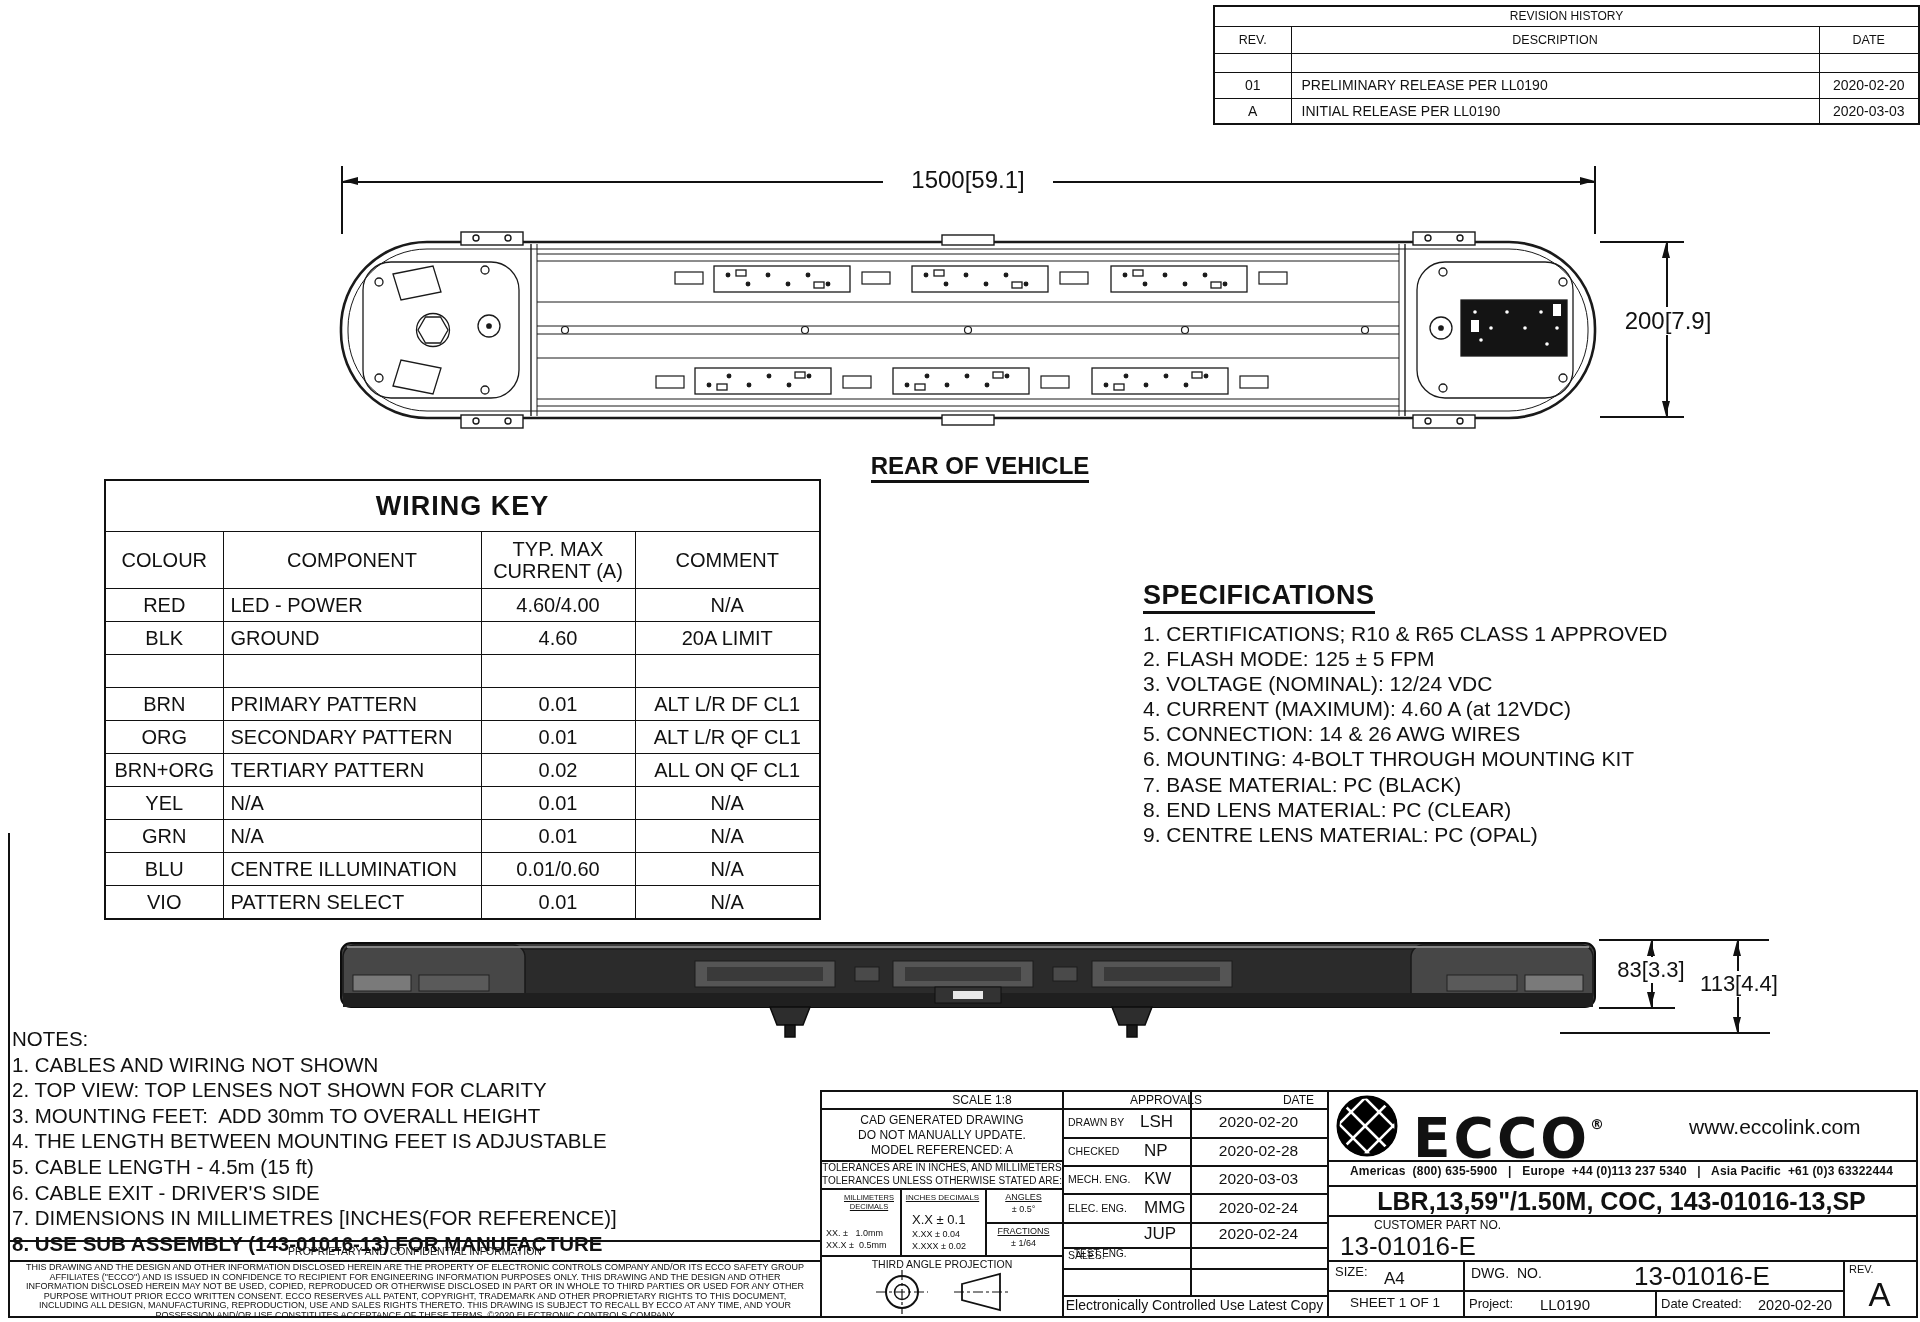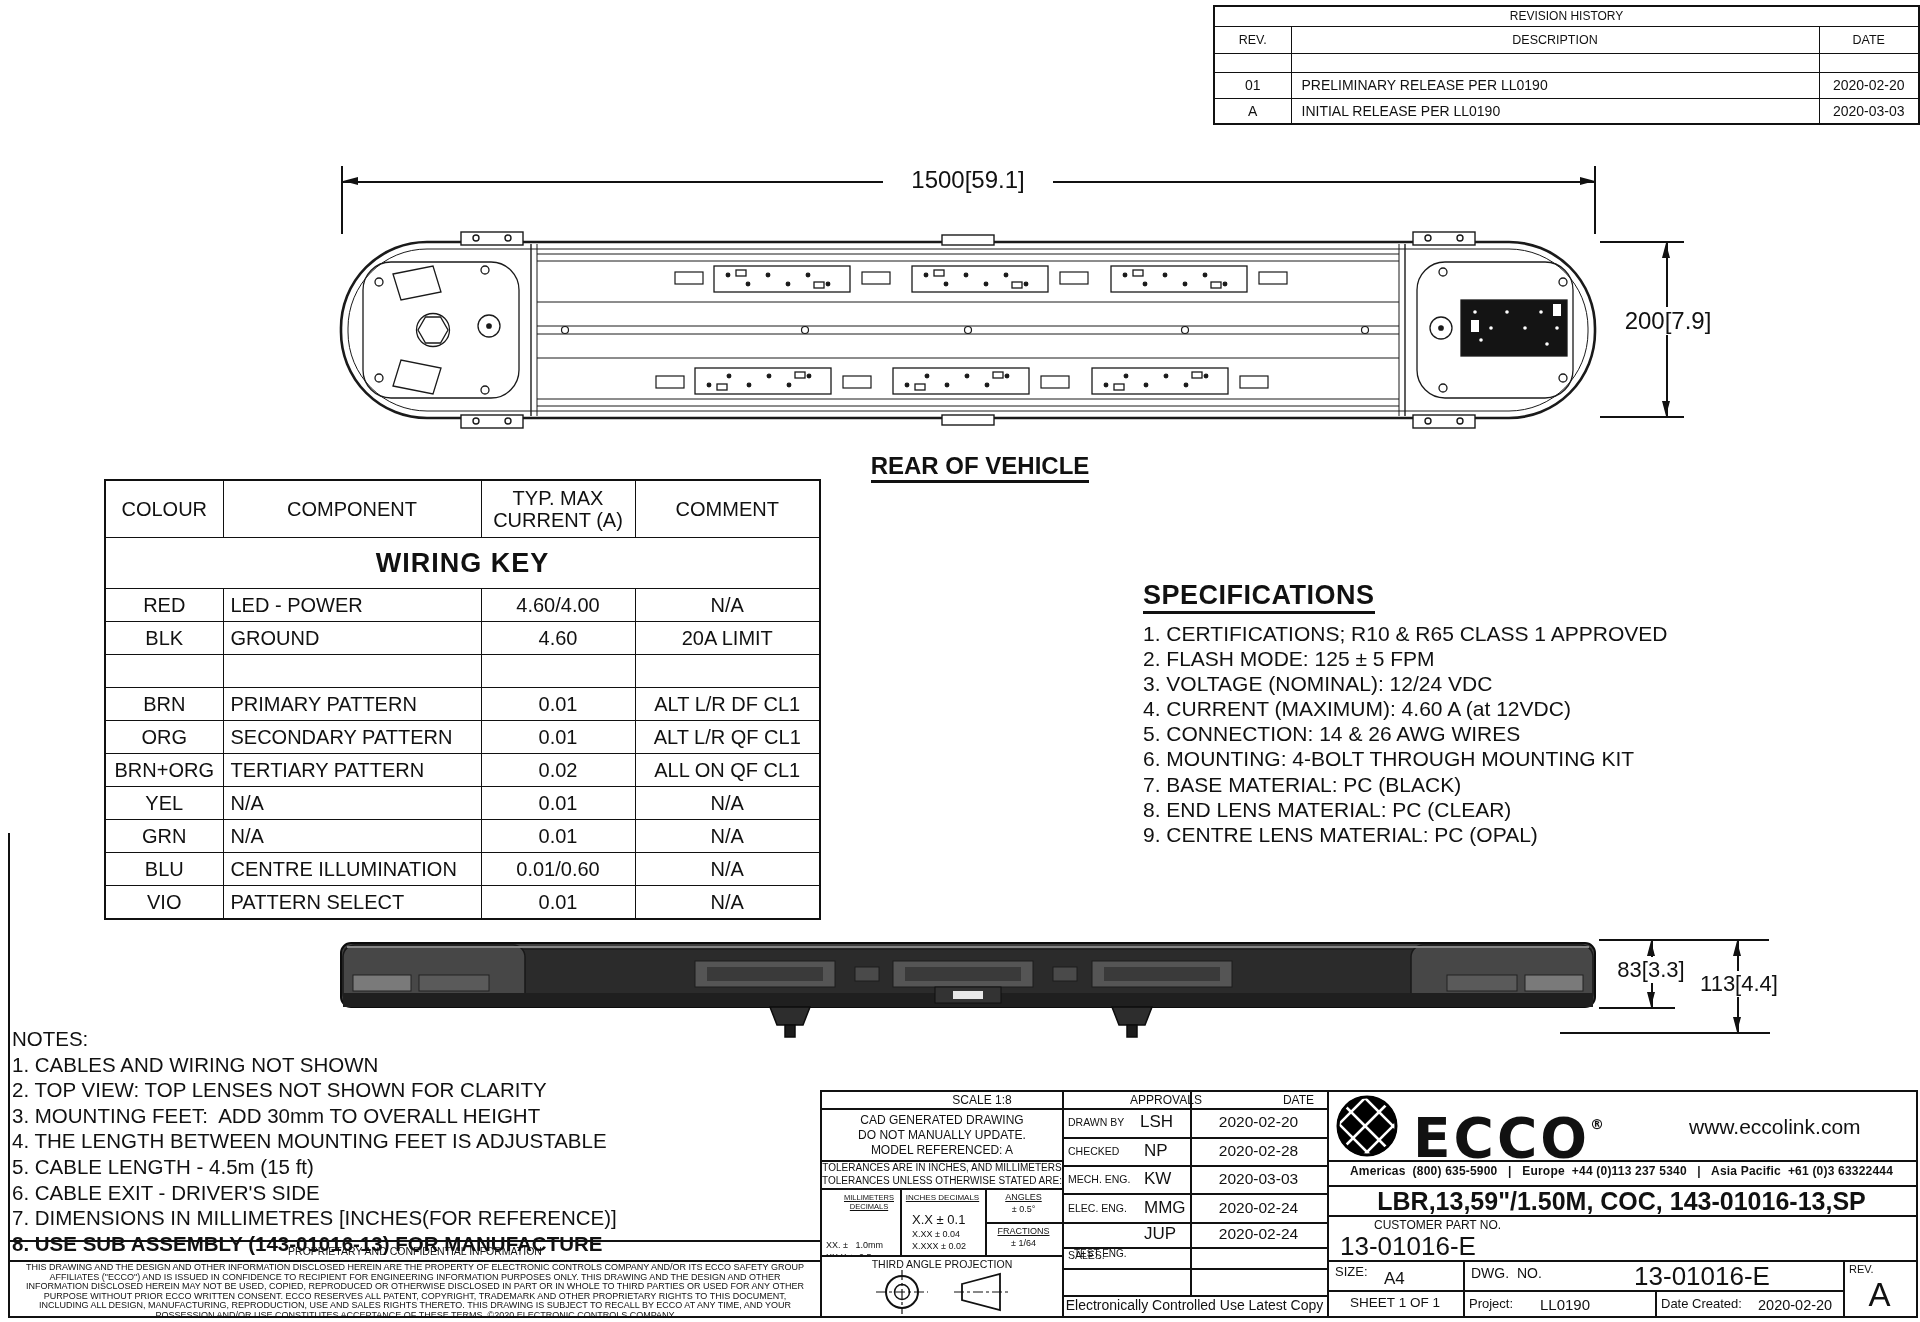--- a/index.html
+++ b/index.html
@@ -297,31 +297,31 @@
 
 <table id="wiring">
   <colgroup>
       <col style="width:118px">
       <col style="width:258px">
       <col style="width:154px">
       <col style="width:185px">
     </colgroup>
   <tbody>
       <tr>
+        <td class="ttl" colspan="4">WIRING KEY</td>
+      </tr>
+  <tr>
     <th>COLOUR</th>
     <th>COMPONENT</th>
     <th>
           <span style="display:block">TYP. MAX</span>
           <span style="display:block">CURRENT (A)</span>
         </th>
     <th>COMMENT</th>
   </tr>
-  <tr>
-        <td class="ttl" colspan="4">WIRING KEY</td>
-      </tr>
   <tr>
         <td>RED</td>
         <td class="comp">LED - POWER</td>
         <td>4.60/4.00</td>
         <td>N/A</td>
       </tr>
   <tr>
         <td>BLK</td>
         <td class="comp">GROUND</td>
         <td>4.60</td>
@@ -487,21 +487,21 @@
     <div>CAD GENERATED DRAWING</div>
     <div>DO NOT MANUALLY UPDATE.</div>
     <div>MODEL REFERENCED: A</div>
   </div>
   <div class="cell ctr" style="left:0;top:70px;width:240px;height:26px;font-size:10px;line-height:12.5px;">
     <div>TOLERANCES ARE IN INCHES, AND MILLIMETERS</div>
     <div>TOLERANCES UNLESS OTHERWISE STATED ARE:</div>
   </div>
   <div class="cell" style="left:0;top:96px;width:78px;height:67px;">
     <div class="ctr u" style="font-size:7.5px;margin-top:5px;margin-left:16px;">MILLIMETERS DECIMALS</div>
-    <div class="pre" style="font-size:9px;margin:29px 0 0 4px;">XX. ±   1.0mm</div>
+    <div class="pre" style="font-size:9px;margin:17px 0 0 4px;">XX. ±   1.0mm</div>
     <div class="pre" style="font-size:9px;margin:2px 0 0 4px;">XX.X ±  0.5mm</div>
   </div>
   <div class="cell" style="left:78px;top:96px;width:85px;height:67px;">
     <div class="ctr u" style="font-size:8px;margin-top:5px;">INCHES DECIMALS</div>
     <div class="pre" style="font-size:13px;margin:10px 0 0 12px;">X.X ± 0.1</div>
     <div class="pre" style="font-size:9px;margin:2px 0 0 12px;">X.XX ± 0.04</div>
     <div class="pre" style="font-size:9px;margin:2px 0 0 12px;">X.XXX ± 0.02</div>
   </div>
   <div class="cell ctr" style="left:163px;top:96px;width:77px;height:34px;">
     <div class="u" style="font-size:9px;margin-top:4px;">ANGLES</div>

